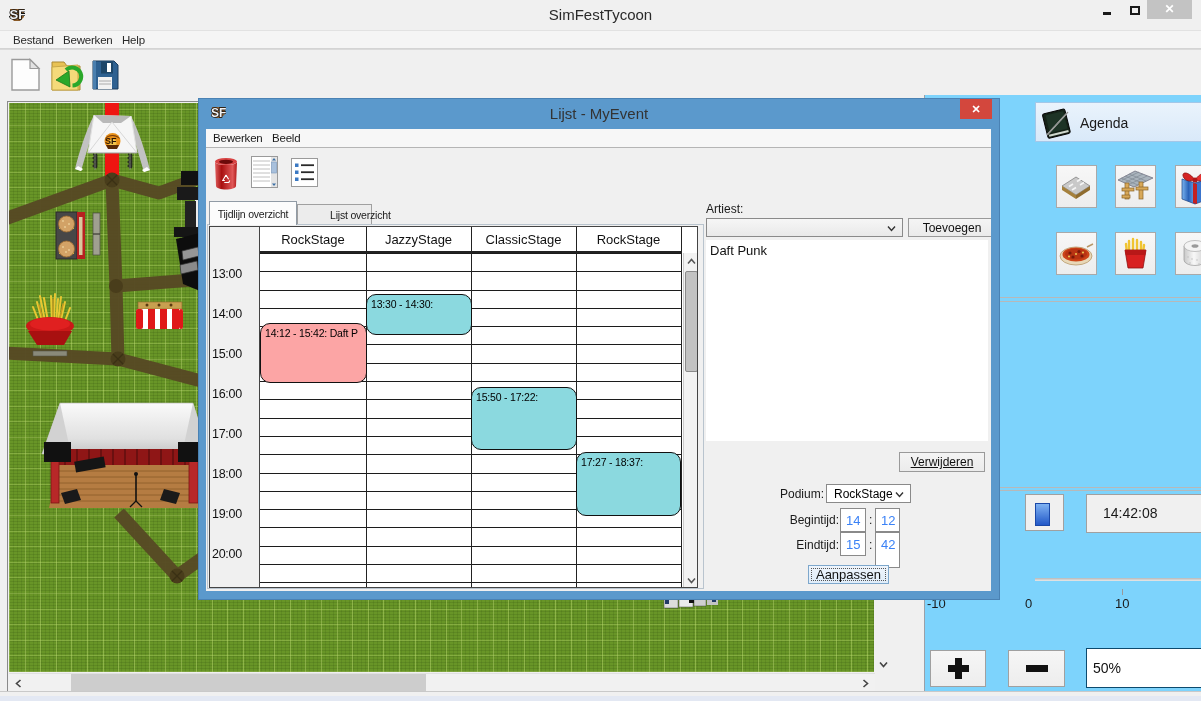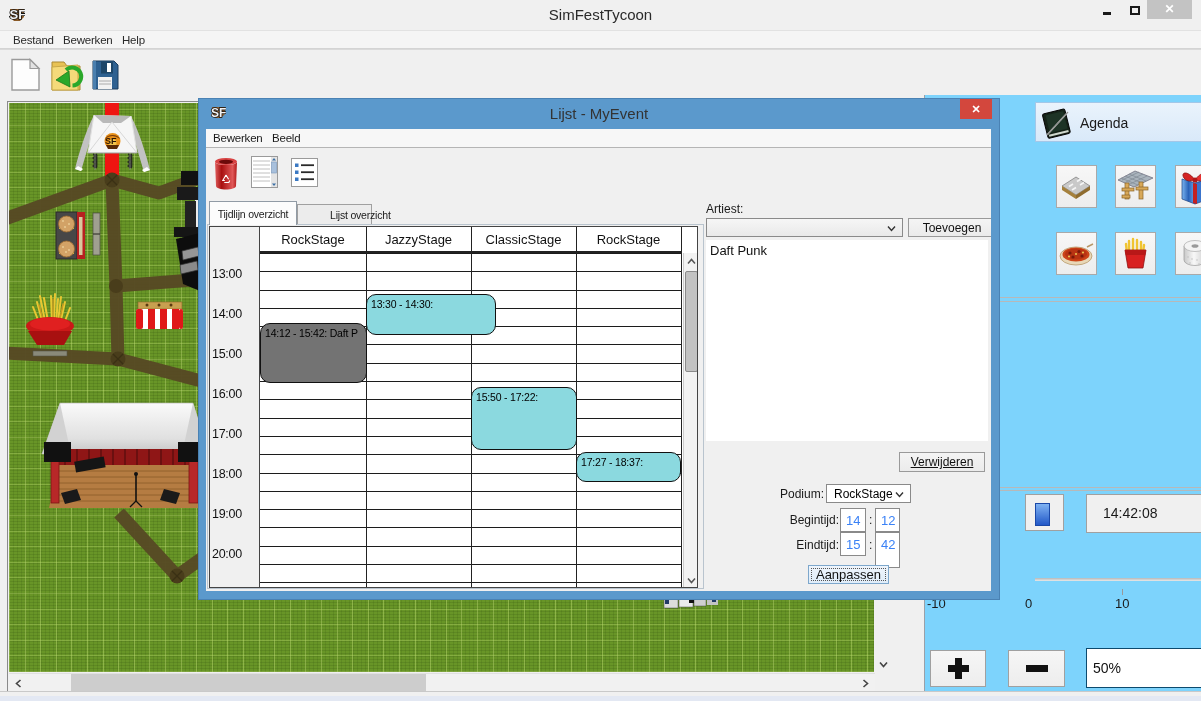--- a/index.html
+++ b/index.html
@@ -546,24 +546,24 @@
         <div class="hcol" style="left:0; width:106px">RockStage</div>
         <div class="hcol" style="left:106px; width:105px">JazzyStage</div>
         <div class="hcol" style="left:211px; width:105px">ClassicStage</div>
         <div class="hcol" style="left:316px; width:105px">RockStage</div>
       </div>
       <div class="abs" id="tbody"></div>
       <div class="vline" style="left:156px"></div>
       <div class="vline" style="left:261px"></div>
       <div class="vline" style="left:366px"></div>
       <div class="vline" style="left:471px"></div>
-      <div class="evt cy" style="left:156px; top:67px; width:130px; height:41px;">13:30 - 14:30:</div>
-      <div class="evt" style="left:50px; top:96px; width:107px; height:60px; background:#737373;">14:12 - 15:42: Daft P</div>
+      <div class="evt cy" style="left:156px; top:67px; width:106px; height:41px;">13:30 - 14:30:</div>
+      <div class="evt" style="left:50px; top:96px; width:107px; height:60px; background:#fca5a5;">14:12 - 15:42: Daft P</div>
       <div class="evt cy" style="left:261px; top:160px; width:106px; height:63px;">15:50 - 17:22:</div>
-      <div class="evt cy" style="left:366px; top:225px; width:105px; height:30px;">17:27 - 18:37:</div>
+      <div class="evt cy" style="left:366px; top:225px; width:105px; height:64px;">17:27 - 18:37:</div>
       <div class="abs" id="tsb">
         <svg style="position:absolute;left:3px;top:5px" width="9" height="7" viewBox="0 0 9 7">
             <polyline points="1,5.5 4.5,1.5 8,5.5" fill="none" stroke="#555" stroke-width="1.5"></polyline>
           </svg>
         <div class="thumb"></div>
         <svg style="position:absolute;left:3px;bottom:5px" width="9" height="7" viewBox="0 0 9 7">
             <polyline points="1,1.5 4.5,5.5 8,1.5" fill="none" stroke="#555" stroke-width="1.5"></polyline>
           </svg>
       </div>
     </div>

